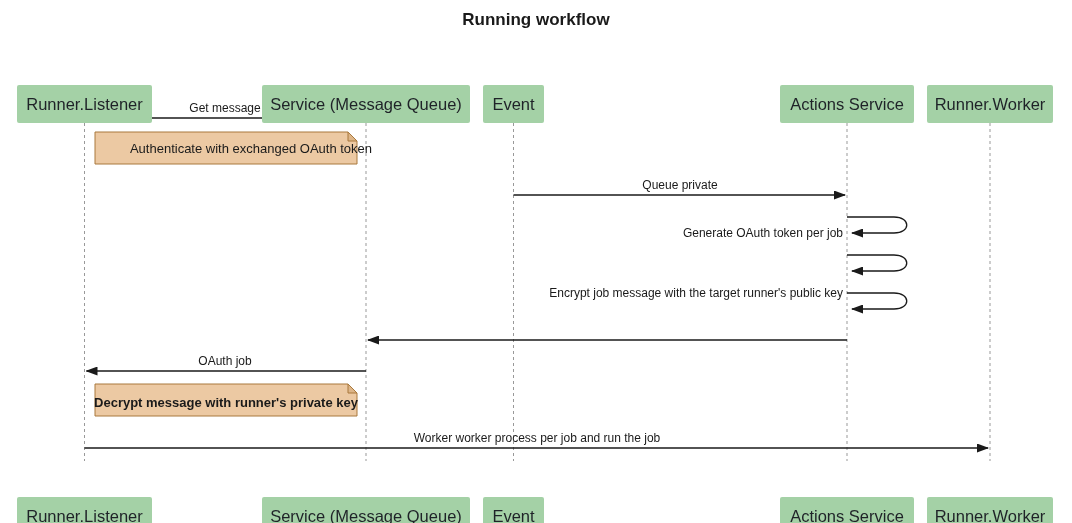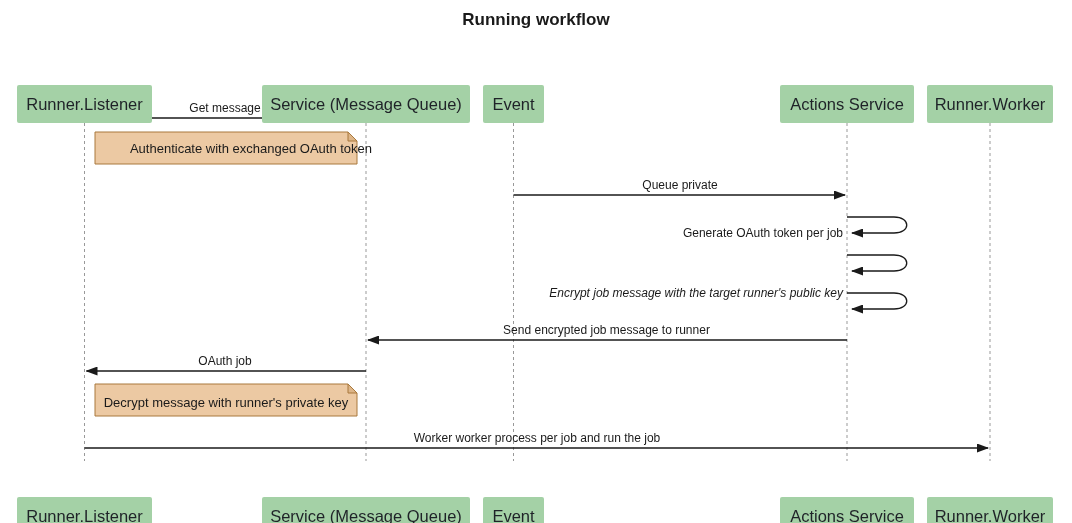--- a/index.html
+++ b/index.html
@@ -144,21 +144,20 @@
   <div class="abs participant" style="left:780px; top:461px; width:134px;">
     <span>Actions Service</span>
   </div>
   <div class="abs participant" style="left:927px; top:461px; width:126px;">
     <span>Runner.Worker</span>
   </div>
 
   <div class="abs msg-label" style="left:84px; top:101px; width:282px;">Get message</div>
   <div class="abs msg-label" style="left:513px; top:178px; width:334px;">Queue private</div>
   <div class="abs msg-label right" style="left:0px; top:210px; width:843px;margin-top:16px;">Generate OAuth token per job</div>
-  <div class="abs msg-label right" style="left:0px; top:286px; width:843px;font-style:italic;">Encrypt job message with the target runner's public key</div>
-  <div class="abs msg-label" style="left:366px; top:323px; width:481px;">Send encrypted job message to runner</div>
+  <div class="abs msg-label right" style="left:0px; top:286px; width:843px;">Encrypt job message with the target runner's public key</div>
   <div class="abs msg-label" style="left:84px; top:354px; width:282px;">OAuth job</div>
   <div class="abs msg-label" style="left:84px; top:431px; width:906px;">Worker worker process per job and run the job</div>
 
   <div class="abs note-label" style="left:95px; top:132px; width:312px; height:32px;">Authenticate with exchanged OAuth token</div>
-  <div class="abs note-label" style="left:95px; top:384px; width:262px; height:36px;">Decrypt message with runner's private key</div>
+  <div class="abs note-label" style="left:95px; top:384px; width:262px; height:36px;font-weight:bold;">Decrypt message with runner's private key</div>
 
 </div>
 
 </body></html>

